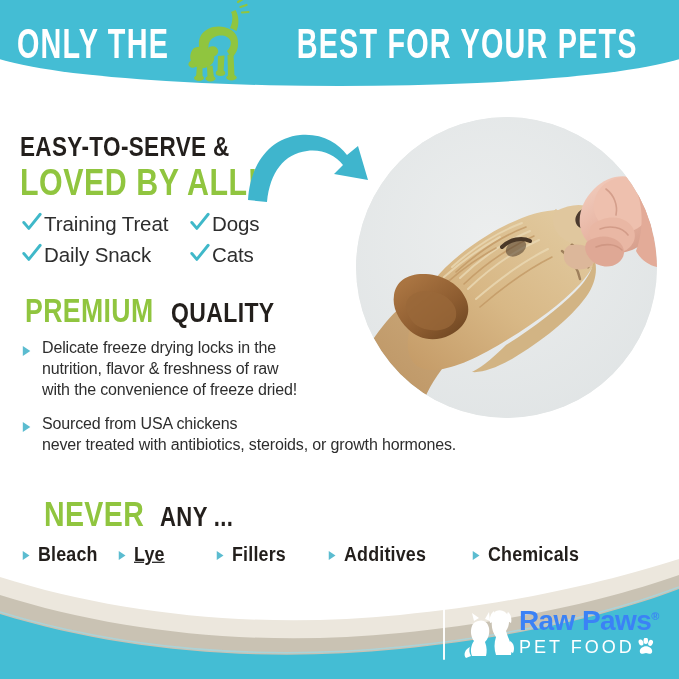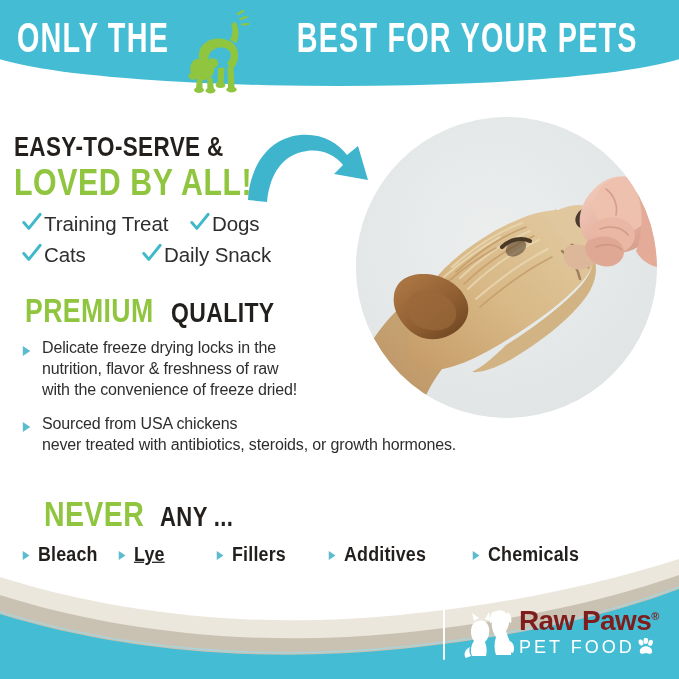--- a/index.html
+++ b/index.html
@@ -30,20 +30,21 @@
     z-index: 1;
   }
   .header-title {
     position: absolute;
     left: 0;
     top: 18px;
     width: 679px;
     height: 52px;
     z-index: 4;
     display: flex;
+    align-items: center;
     justify-content: center;
     pointer-events: none;
   }
   .hdr-word {
     color: #ffffff;
     font-family: "Liberation Sans Narrow", "Liberation Sans", sans-serif;
     font-weight: bold;
     font-size: 36px;
     letter-spacing: 1.5px;
     transform: scaleX(0.80) scaleY(1.18);
@@ -63,21 +64,21 @@
     left: 0;
     top: -8px;
     width: 66px;
     height: 84px;
     z-index: 5;
   }
 
   
   .block-easy {
     position: absolute;
-    left: 14px;
+    left: 20px;
     top: 134px;
     z-index: 3;
   }
   .easy-line1 {
     font-family: "Liberation Sans Narrow", "Liberation Sans", sans-serif;
     font-weight: bold;
     font-size: 25px;
     color: #231f1c;
     letter-spacing: 0.4px;
     transform: scaleX(0.90) scaleY(1.12);
@@ -320,21 +321,21 @@
     width: 52px;
     height: 56px;
     margin-right: 4px;
   }
   .logo-mark svg { display: block; }
   .logo-text { line-height: 1; }
   .logo-name {
     font-family: "Liberation Sans", sans-serif;
     font-weight: bold;
     font-size: 28px;
-    color: #7f1d1d;
+    color: #3b82f6;
     letter-spacing: -0.6px;
     white-space: nowrap;
     position: relative;
     margin-top: 20px;
   }
   .logo-reg {
     font-size: 11px;
     vertical-align: super;
     font-weight: bold;
   }
@@ -419,35 +420,35 @@
       <span class="check-item col-b">
         <span class="chk">
           <svg viewBox="0 0 22 22" width="20" height="20" xmlns="http://www.w3.org/2000/svg">
             <path d="M2 11.5 L7.5 18 L20 2.5" stroke="#3fb8c9" stroke-width="3.2" fill="none" stroke-linecap="round" stroke-linejoin="round"></path>
           </svg>
         </span>
         <span class="check-label">Dogs</span>
       </span>
     </div>
     <div class="check-row">
+      <span class="check-item col-a">
+        <span class="chk">
+          <svg viewBox="0 0 22 22" width="20" height="20" xmlns="http://www.w3.org/2000/svg">
+            <path d="M2 11.5 L7.5 18 L20 2.5" stroke="#3fb8c9" stroke-width="3.2" fill="none" stroke-linecap="round" stroke-linejoin="round"></path>
+          </svg>
+        </span>
+        <span class="check-label">Daily Snack</span>
+      </span>
       <span class="check-item col-b">
         <span class="chk">
           <svg viewBox="0 0 22 22" width="20" height="20" xmlns="http://www.w3.org/2000/svg">
             <path d="M2 11.5 L7.5 18 L20 2.5" stroke="#3fb8c9" stroke-width="3.2" fill="none" stroke-linecap="round" stroke-linejoin="round"></path>
           </svg>
         </span>
         <span class="check-label">Cats</span>
-      </span>
-      <span class="check-item col-a">
-        <span class="chk">
-          <svg viewBox="0 0 22 22" width="20" height="20" xmlns="http://www.w3.org/2000/svg">
-            <path d="M2 11.5 L7.5 18 L20 2.5" stroke="#3fb8c9" stroke-width="3.2" fill="none" stroke-linecap="round" stroke-linejoin="round"></path>
-          </svg>
-        </span>
-        <span class="check-label">Daily Snack</span>
       </span>
     </div>
   </div>
 
   <div class="block-premium">
     <span class="head-green">PREMIUM</span><span class="head-black">QUALITY</span>
   </div>
 
   <div class="bullets">
     <div class="bullet-row">

